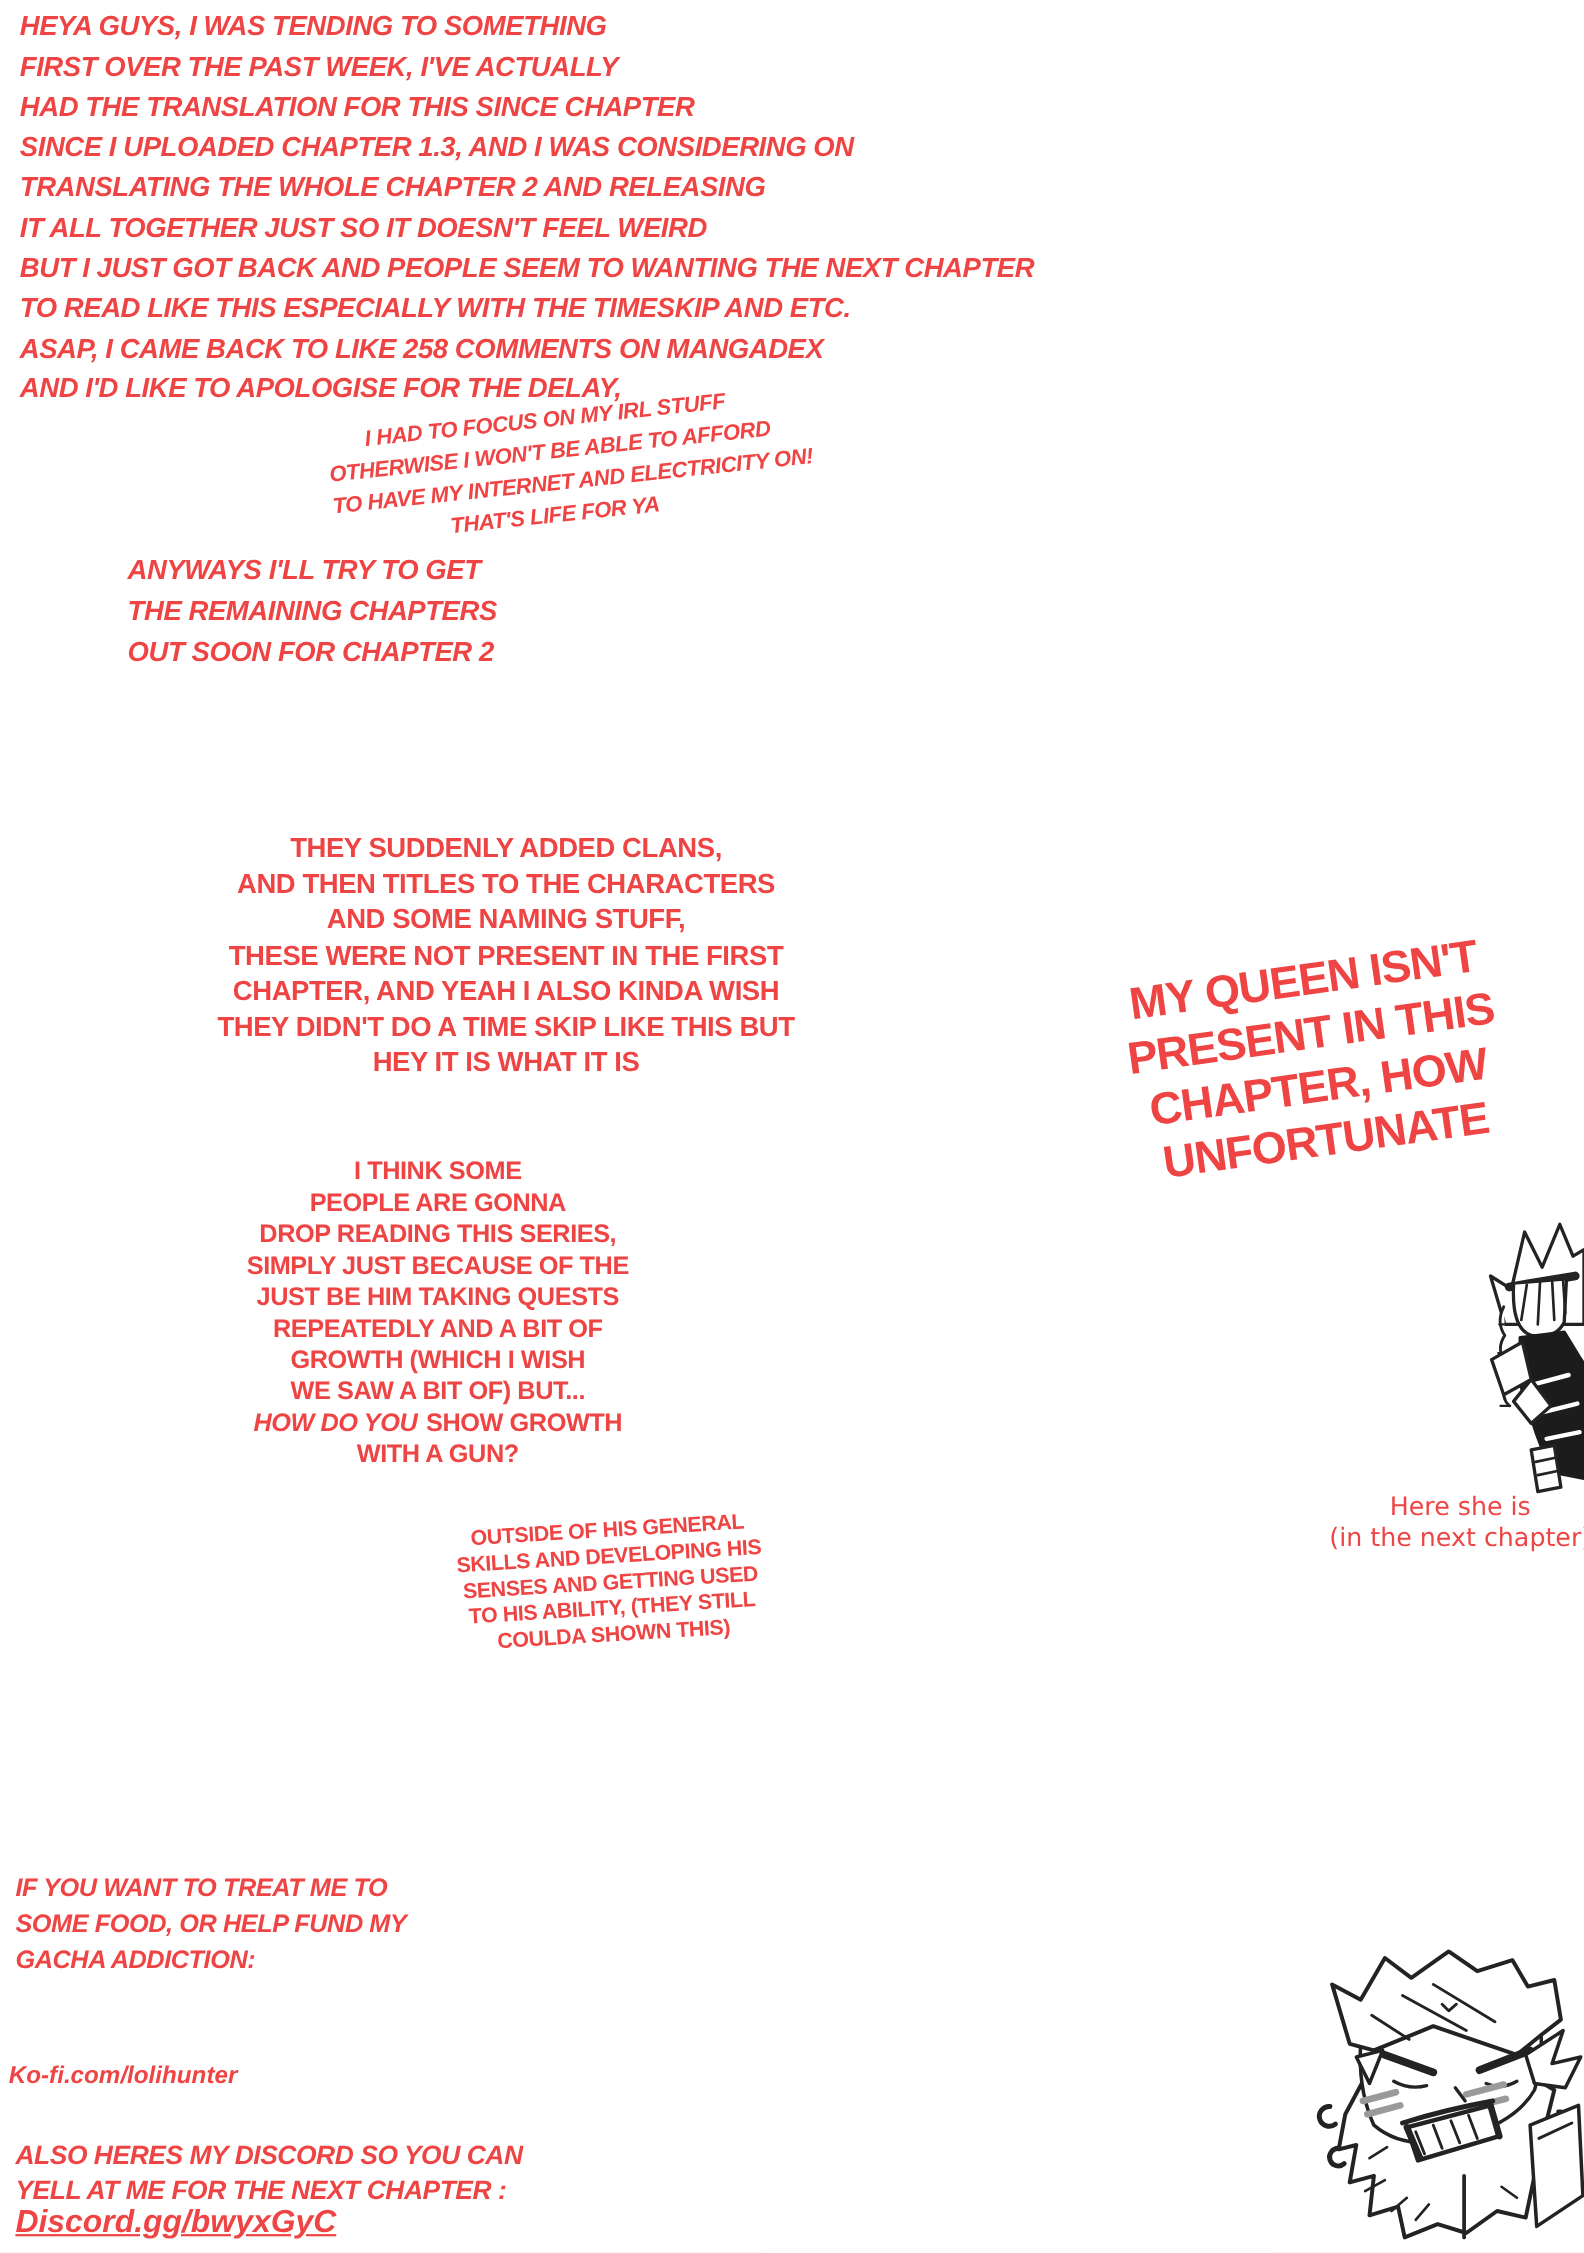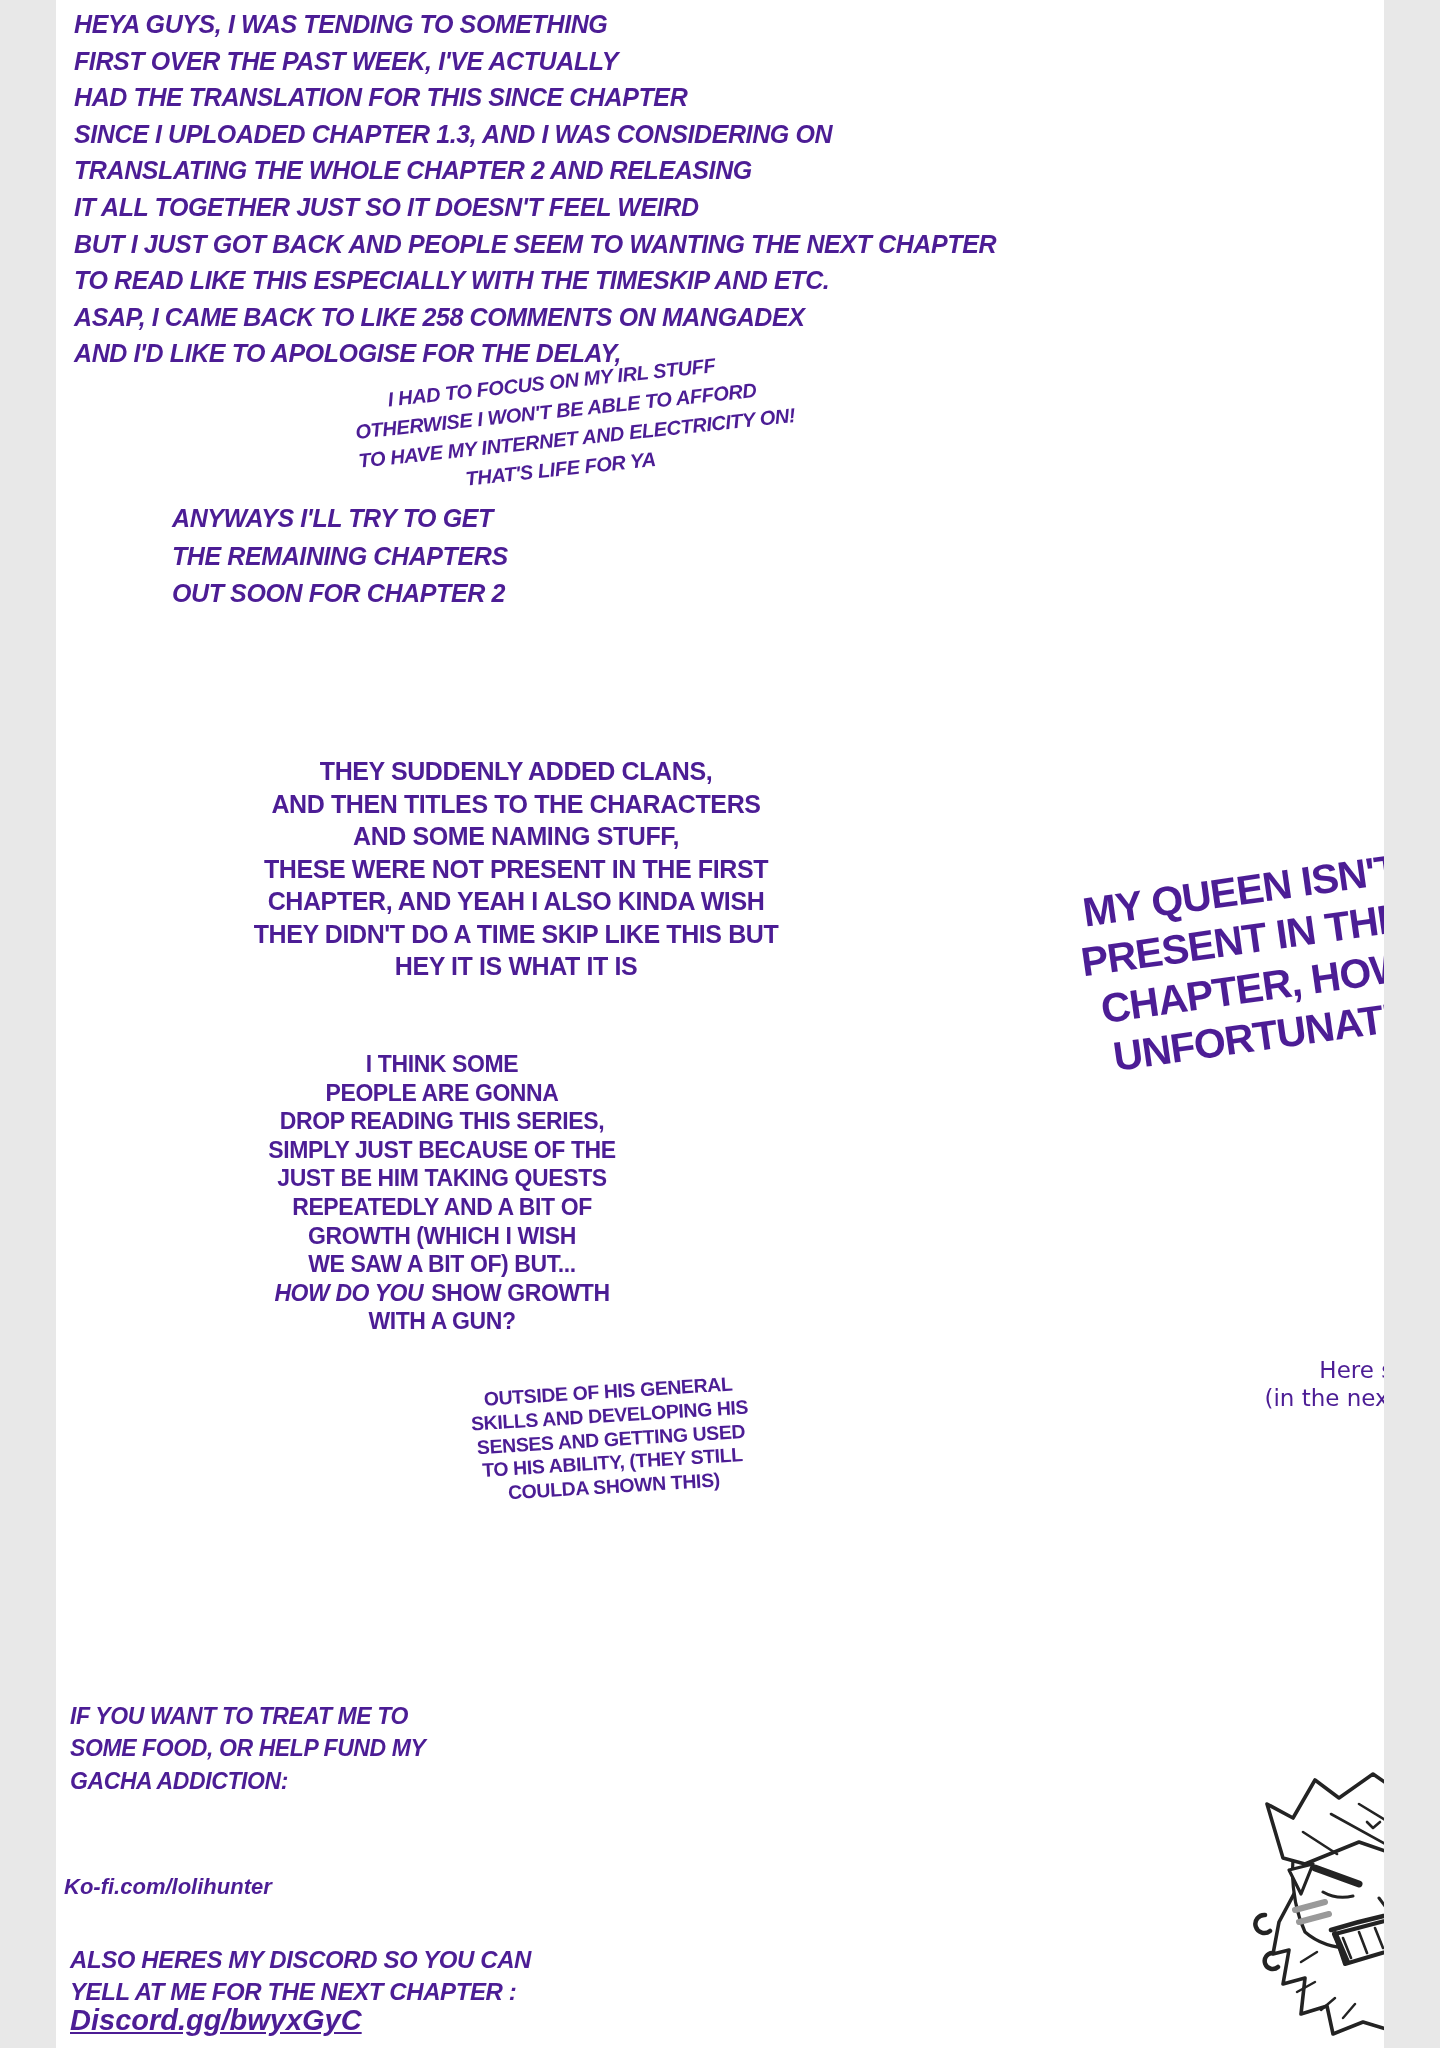--- a/index.html
+++ b/index.html
@@ -1,33 +1,33 @@
 <!DOCTYPE html>
 <html><head>
 <meta charset="utf-8">
 <style>
   html,body{margin:0;padding:0;background:#e8e8e8;}
   .page{
-    position:relative;width:1328px;height:2048px;background:#ffffff;
-    overflow:hidden;margin:0 auto;color:#4c1d95;
+    position:relative;width:1440px;height:2048px;background:#ffffff;
+    overflow:hidden;margin:0 auto;color:#ef4444;
     font-family:"Liberation Sans",sans-serif;
   }
   .note{position:absolute;font-weight:700;letter-spacing:-0.4px;white-space:nowrap;}
   .center{text-align:center;}
   .oblique{font-style:italic;}
   .ln{display:block;}
 
   .intro{left:18px;top:6px;font-size:25px;line-height:36.6px;}
   .aside-irl{left:300px;top:368px;width:400px;font-size:20px;line-height:29px;
     transform:rotate(-6deg);transform-origin:center;}
   .anyways{left:90px;top:500px;font-size:25px;line-height:37.5px;margin-left:26px;}
   .clans{left:140px;top:755px;width:640px;font-size:25px;line-height:32.5px;}
   .queen{left:980px;top:866px;width:430px;font-size:41px;line-height:49px;
     letter-spacing:-1px;transform:rotate(-8deg);transform-origin:center;}
-  .timeskip{left:156px;top:1050px;width:460px;font-size:23px;line-height:28.6px;}
+  .timeskip{left:168px;top:1050px;width:460px;font-size:23px;line-height:28.6px;}
   .gun{left:395px;top:1380px;width:320px;font-size:19.5px;line-height:23.8px;
     transform:rotate(-3.5deg);transform-origin:center;}
   .here{left:1205px;top:1356px;width:245px;font-size:23px;line-height:28px;
     font-weight:400;letter-spacing:0;font-family:"DejaVu Sans",sans-serif;}
   .support{left:14px;top:1700px;font-size:23px;line-height:32.3px;}
   .kofi{left:8px;top:1874px;font-size:22px;letter-spacing:0;}
   .discord{left:14px;top:1944px;font-size:24px;line-height:32.3px;}
   .dlink{left:14px;top:2004px;font-size:29px;letter-spacing:0;text-decoration:underline;}
   .ital{font-style:italic;padding-right:2px;}
 

